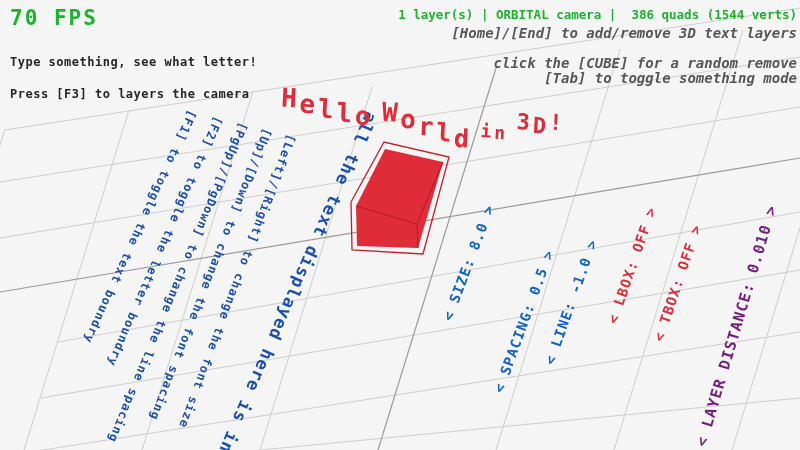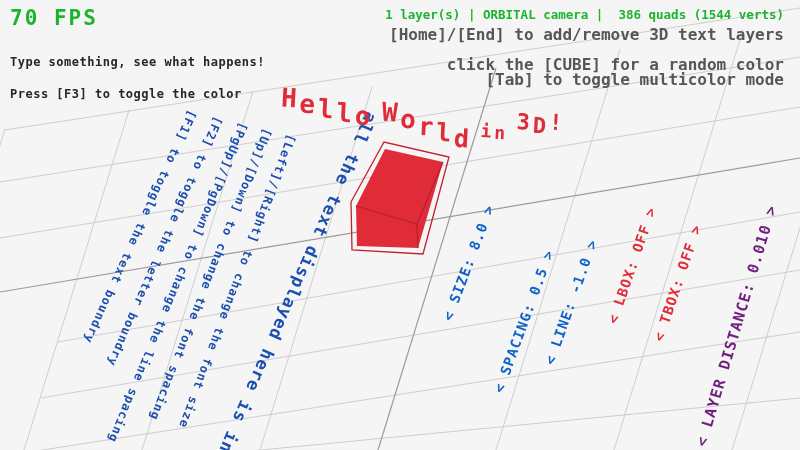--- a/index.html
+++ b/index.html
@@ -7,23 +7,23 @@
     --purple:#701f7e; --gray-help:#565656; --dark:#262626; --bg:#f5f5f5;
   }
   html,body{margin:0;padding:0;background:#888;}
   #frame{position:relative;width:800px;height:450px;background:var(--bg);overflow:hidden;
          font-family:"DejaVu Sans Mono","Liberation Mono",monospace;}
   svg{position:absolute;left:0;top:0;}
   .hud{position:absolute;white-space:pre;font-weight:bold;}
   #fps{left:10px;top:6px;font-size:21px;letter-spacing:2px;color:var(--green);}
   .tip{left:10px;font-size:12px;letter-spacing:.5px;color:var(--dark);}
   #tip1{top:38px}#tip2{top:55px}#tip3{top:87px}
-  .rhud{right:16px;text-align:left;}
+  .rhud{right:3px;text-align:left;}
   #status{top:7px;font-size:12.5px;color:var(--green);}
-  .ghelp{font-size:16px;color:var(--gray-help);}
+  .ghelp{font-size:14px;color:var(--gray-help);font-style:italic;}
   #rh1{top:25px}#rh2{top:40px}#rh3{top:55px}#rh4{top:70px}
   .g3d{position:absolute;white-space:pre;font-weight:bold;transform-origin:0 50%;}
   .bluetxt{color:var(--blue);}
   .lbl{font-size:14px;letter-spacing:1px;color:var(--bright-blue);}
   .help3d{font-size:12px;letter-spacing:1px;}
   
   #gh1{left:193px;top:104px;transform:rotate(114.5deg);}
   #gh2{left:219px;top:110px;transform:rotate(113.5deg);}
   #gh3{left:244px;top:116px;transform:rotate(112.5deg);}
   #gh4{left:268px;top:122px;transform:rotate(111.5deg);}
@@ -91,20 +91,20 @@
       <polygon points="356,206 385,149 443,162 418,248 357,246" fill="#e02b38" stroke="none"></polygon>
 
       <polyline points="356,206 417,224 443,162" fill="none" stroke="#b81f2c" stroke-width="1.2"></polyline>
       <line x1="417" y1="224" x2="418" y2="248" stroke="#b81f2c" stroke-width="1.2"></line>
     </g>
   </svg>
 
   <div class="hud" id="wave"><span style="transform: translateY(0px); font-size: 26px;">H</span><span style="transform: translateY(5px); font-size: 26px;">e</span><span style="transform: translateY(9px); font-size: 26px;">l</span><span style="transform: translateY(12px); font-size: 26px;">l</span><span style="transform: translateY(14px); font-size: 26px;">o</span><span style="transform: translateY(0px); font-size: 12px; width: 8px;"> </span><span style="transform: translateY(9px); font-size: 26px;">W</span><span style="transform: translateY(15px); font-size: 26px;">o</span><span style="transform: translateY(21px); font-size: 25px;">r</span><span style="transform: translateY(26px); font-size: 25px;">l</span><span style="transform: translateY(31px); font-size: 25px;">d</span><span style="transform: translateY(0px); font-size: 12px; width: 8px;"> </span><span style="transform: translateY(20px); font-size: 18px;">i</span><span style="transform: translateY(21px); font-size: 18px;">n</span><span style="transform: translateY(0px); font-size: 12px; width: 8px;"> </span><span style="transform: translateY(10px); font-size: 22px;">3</span><span style="transform: translateY(13px); font-size: 22px;">D</span><span style="transform: translateY(9px); font-size: 22px;">!</span></div>
 
   <div class="hud" id="fps">70 FPS</div>
-  <div class="hud tip" id="tip2">Type something, see what happens!</div>
-  <div class="hud tip" id="tip3">Press [F3] to toggle the color</div>
+  <div class="hud tip" id="tip2">Type something, see what letter!</div>
+  <div class="hud tip" id="tip3">Press [F3] to layers the camera</div>
 
   <div class="hud rhud" id="status">1 layer(s) | ORBITAL camera |  386 quads (1544 verts)</div>
   <div class="hud rhud ghelp" id="rh1">[Home]/[End] to add/remove 3D text layers</div>
-  <div class="hud rhud ghelp" id="rh3">click the [CUBE] for a random color</div>
-  <div class="hud rhud ghelp" id="rh4">[Tab] to toggle multicolor mode</div>
+  <div class="hud rhud ghelp" id="rh3">click the [CUBE] for a random remove</div>
+  <div class="hud rhud ghelp" id="rh4">[Tab] to toggle something mode</div>
 </div>
 
 </body></html>

